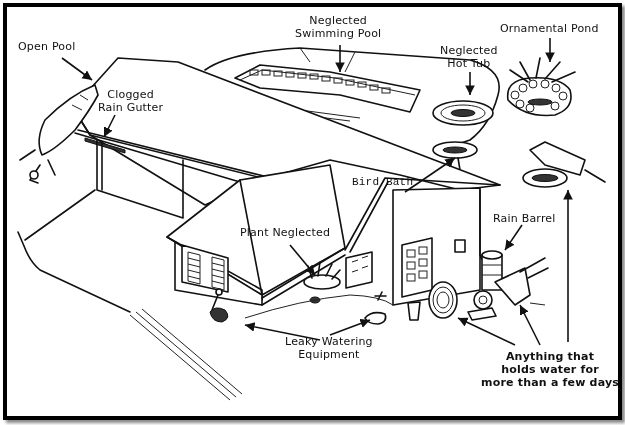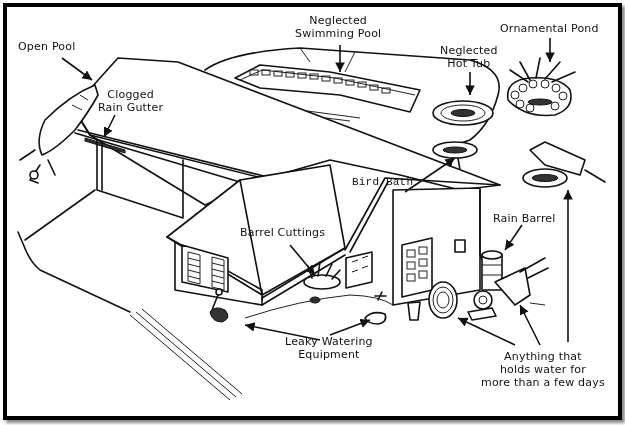--- a/index.html
+++ b/index.html
@@ -214,19 +214,19 @@
 
 <div class="lbl" style="left:18px;top:40px;">Open Pool</div>
 <div class="lbl" style="left:98px;top:88px;">Clogged
 Rain Gutter</div>
 <div class="lbl" style="left:295px;top:14px;">Neglected
 Swimming Pool</div>
 <div class="lbl" style="left:440px;top:44px;">Neglected
 Hot Tub</div>
 <div class="lbl" style="left:500px;top:22px;">Ornamental Pond</div>
 <div class="lbl" style="left:352px;top:176px;font-family:Liberation Mono, monospace;">Bird Bath</div>
-<div class="lbl" style="left:240px;top:226px;">Barrel Cuttings</div>
+<div class="lbl" style="left:240px;top:226px;">Plant Neglected</div>
 <div class="lbl" style="left:493px;top:212px;">Rain Barrel</div>
 <div class="lbl" style="left:285px;top:335px;">Leaky Watering
 Equipment</div>
-<div class="lbl" style="left:481px;top:350px;">Anything that
+<div class="lbl" style="left:481px;top:350px;font-weight:bold;">Anything that
 holds water for
 more than a few days</div>
 
 </body></html>

